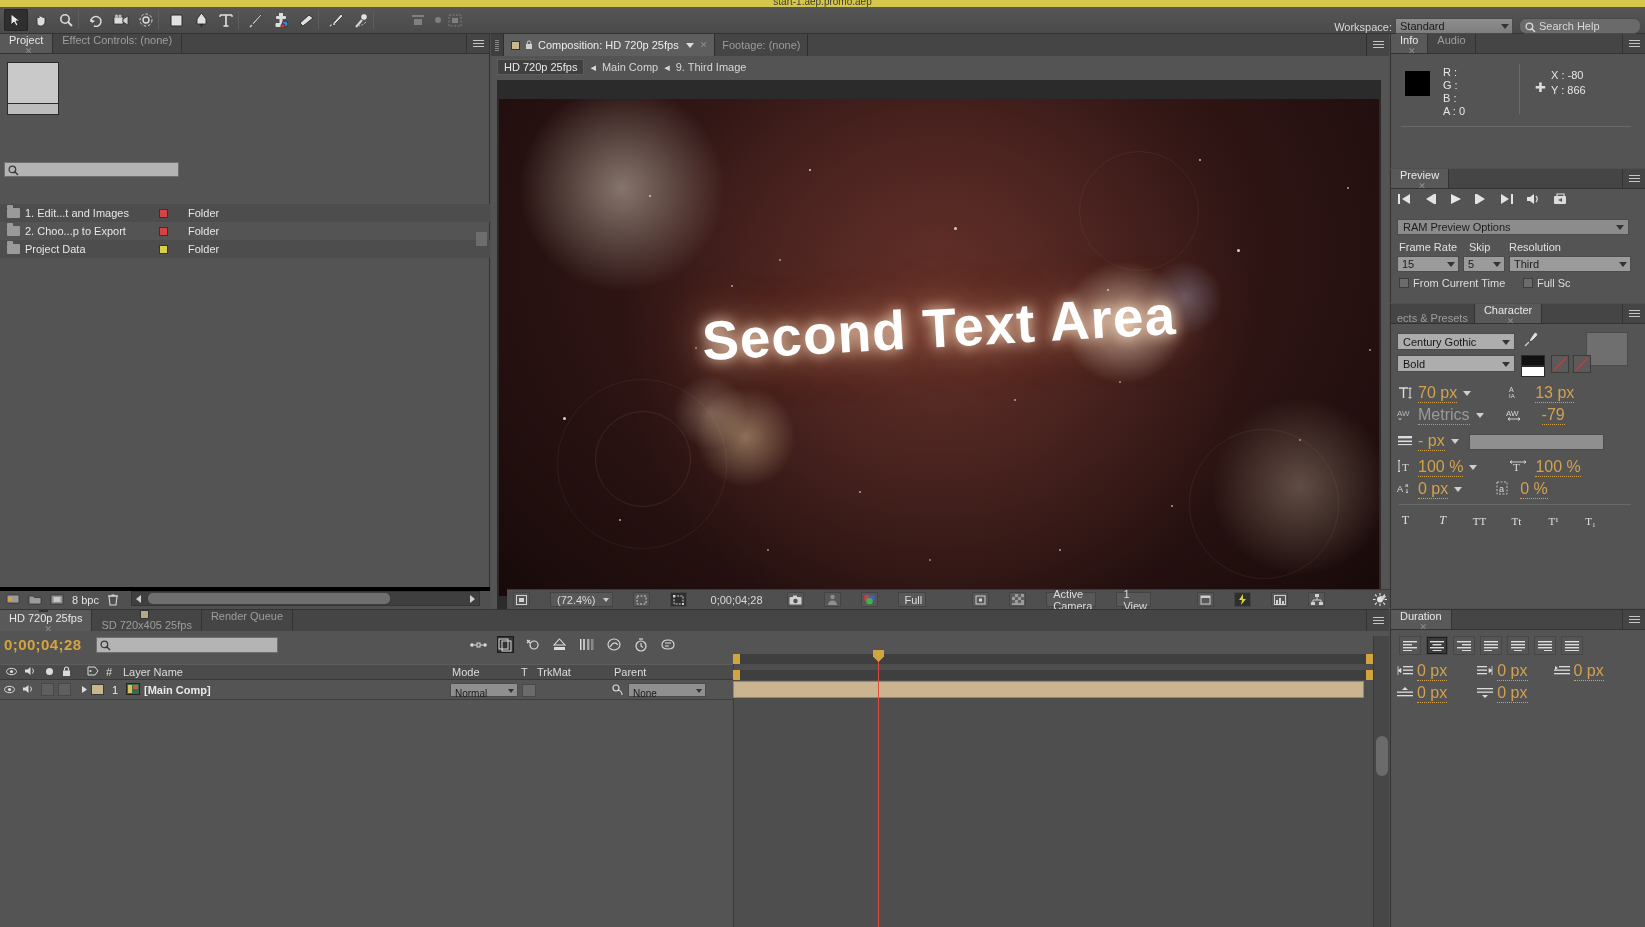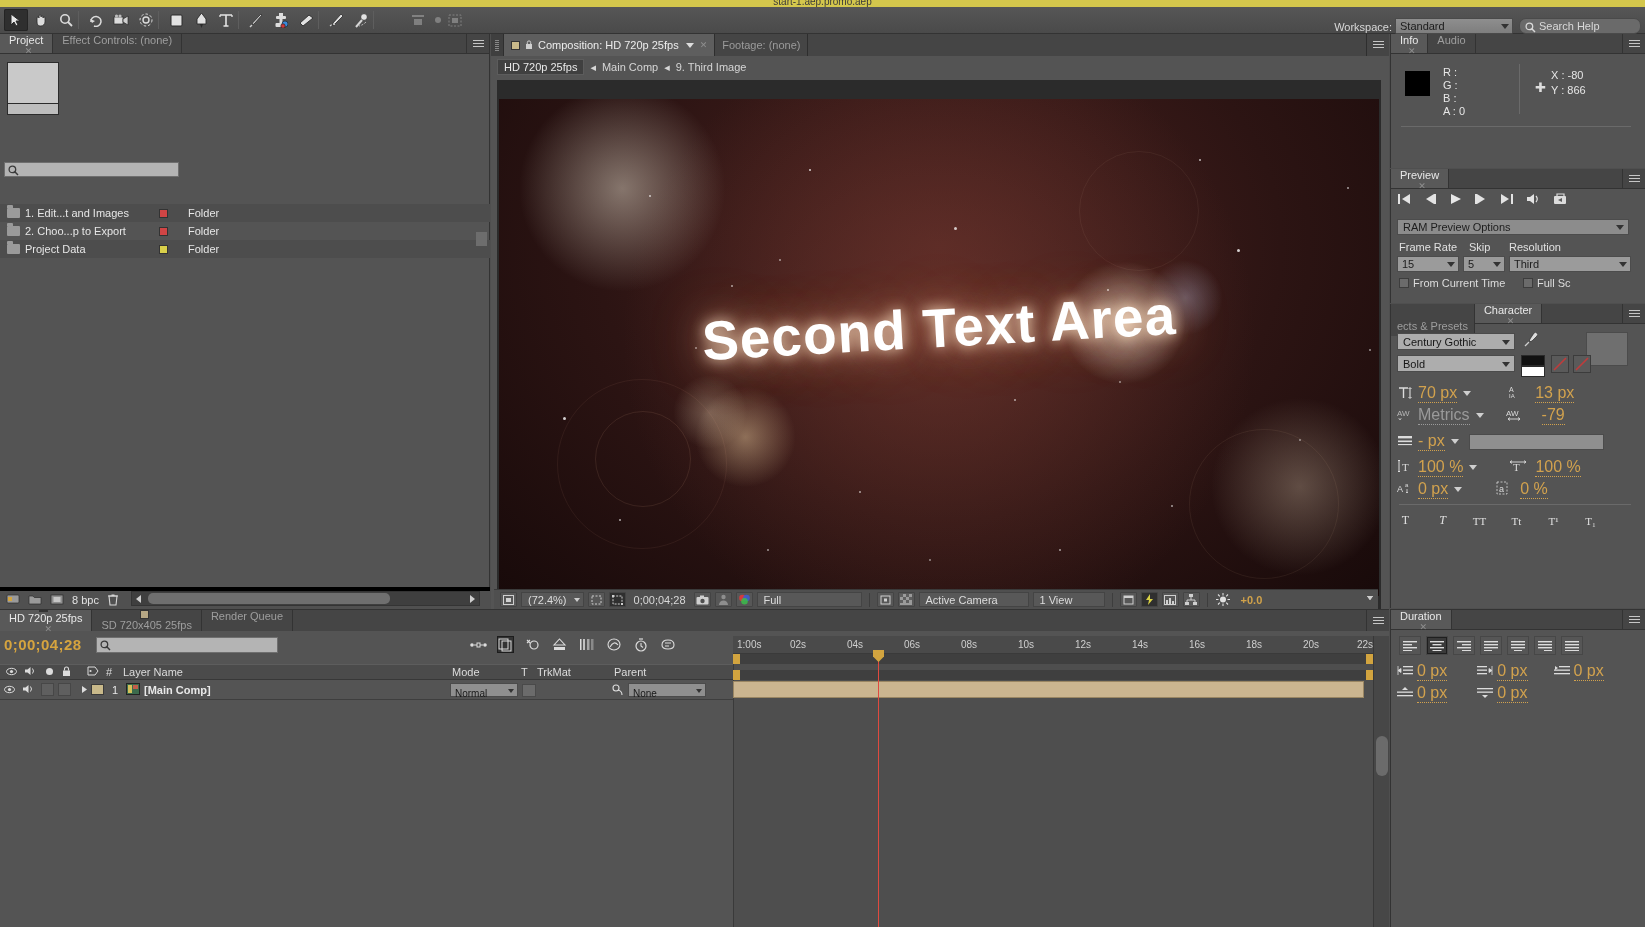--- a/index.html
+++ b/index.html
@@ -95,21 +95,21 @@
        radial-gradient(circle at 91% 78%, rgba(255,235,205,.28) 0%, rgba(255,235,205,0) 10%),
        radial-gradient(circle at 50% 48%, rgba(120,60,50,.55) 0%, rgba(40,16,16,0) 62%),
        radial-gradient(ellipse at 50% 30%, #4d2320 0%, #2c1413 55%, #180a0a 100%);
   }
   .star{position:absolute;background:#fff;border-radius:50%;}
   .ring{position:absolute;border-radius:50%;border:1px solid rgba(255,190,150,.07);}
   .comp-title{position:absolute;left:0;right:0;top:46%;transform:translateY(-50%) rotate(-3.2deg);
      text-align:center;font-family:"Liberation Sans", sans-serif;font-weight:bold;
      font-size:55px;letter-spacing:1px;color:#fff;
      text-shadow:0 0 14px rgba(255,230,200,.95),0 0 34px rgba(255,190,150,.7),0 0 60px rgba(255,160,110,.45);}
-  .comp-bar{position:absolute;left:3px;bottom:0;width:884px;height:20px;background:#4f4f4f;border-top:1px solid #3a3a3a;display:flex;align-items:center;gap:4px;padding-left:6px;font-size:11px;}
+  .comp-bar{position:absolute;left:16px;bottom:0;width:884px;height:20px;background:#4f4f4f;border-top:1px solid #3a3a3a;display:flex;align-items:center;gap:20px;padding-left:6px;font-size:11px;}
   .cbtn{height:15px;min-width:17px;display:flex;align-items:center;justify-content:center;background:#575757;border:1px solid #444;border-radius:1px;color:#d6d6d6;}
   .cbtn.on{background:#2f2f2f;}
   .cdrop{height:15px;background:#585858;border:1px solid #444;display:flex;align-items:center;padding:0 3px 0 6px;color:#dcdcdc;gap:7px;}
   .cdrop .arw{border-left:3px solid transparent;border-right:3px solid transparent;border-top:4px solid #ccc;}
   .tcode{color:#d8d8d8;padding:0 4px;}
   .plusval{color:#d1a24a;font-weight:bold;margin-left:5px;}
   .csep{width:1px;height:14px;background:#3d3d3d;margin:0 3px;}
 
   
   #info{left:1390px;top:34px;width:255px;height:134px;border-left:1px solid #333;}
@@ -694,21 +694,21 @@
       <span>From Current Time</span>
     </div>
     <div class="chkline" style="left:132px">
       <i class="chk"></i>
       <span>Full Sc</span>
     </div>
   </div>
 
   <div class="panel" id="character">
     <div class="tabbar">
-      <div class="tab" style="padding:16px 6px">
+      <div class="tab" style="padding:8px 6px">
         <span>ects &amp; Presets</span>
       </div>
       <div class="tab active">
         <i class="grip"></i>
         <span>Character</span>
         <span class="x">✕</span>
       </div>
       <div class="tabfill"></div>
       <div class="menubtn">
           <i></i>
@@ -1139,34 +1139,20 @@
             <circle cx="4" cy="4" r="3" fill="none" stroke="#dcdcdc" stroke-width="1.1"></circle>
             <path d="M6 6 q4 1 4 5" fill="none" stroke="#dcdcdc" stroke-width="1.1"></path>
           </svg>
       </span>
       <span class="mini-dd" style="left:628px;top:2px;width:78px">
         <span>None</span>
         <i class="arw"></i>
       </span>
     </div>
 
-    <div class="ruler">
-      <span class="tk" style="left:4px">1:00s</span>
-      <span class="tk" style="left:57px">02s</span>
-      <span class="tk" style="left:114px">04s</span>
-      <span class="tk" style="left:171px">06s</span>
-      <span class="tk" style="left:228px">08s</span>
-      <span class="tk" style="left:285px">10s</span>
-      <span class="tk" style="left:342px">12s</span>
-      <span class="tk" style="left:399px">14s</span>
-      <span class="tk" style="left:456px">16s</span>
-      <span class="tk" style="left:513px">18s</span>
-      <span class="tk" style="left:570px">20s</span>
-      <span class="tk" style="left:624px">22s</span>
-    </div>
 
     <div class="tl-grid"></div>
     <div class="workbar">
       <i class="wb-h" style="left:0"></i>
       <i class="wb-h" style="right:0"></i>
     </div>
     <div class="workbar2">
       <i class="wb-h" style="left:0"></i>
       <i class="wb-h" style="right:0"></i>
     </div>

